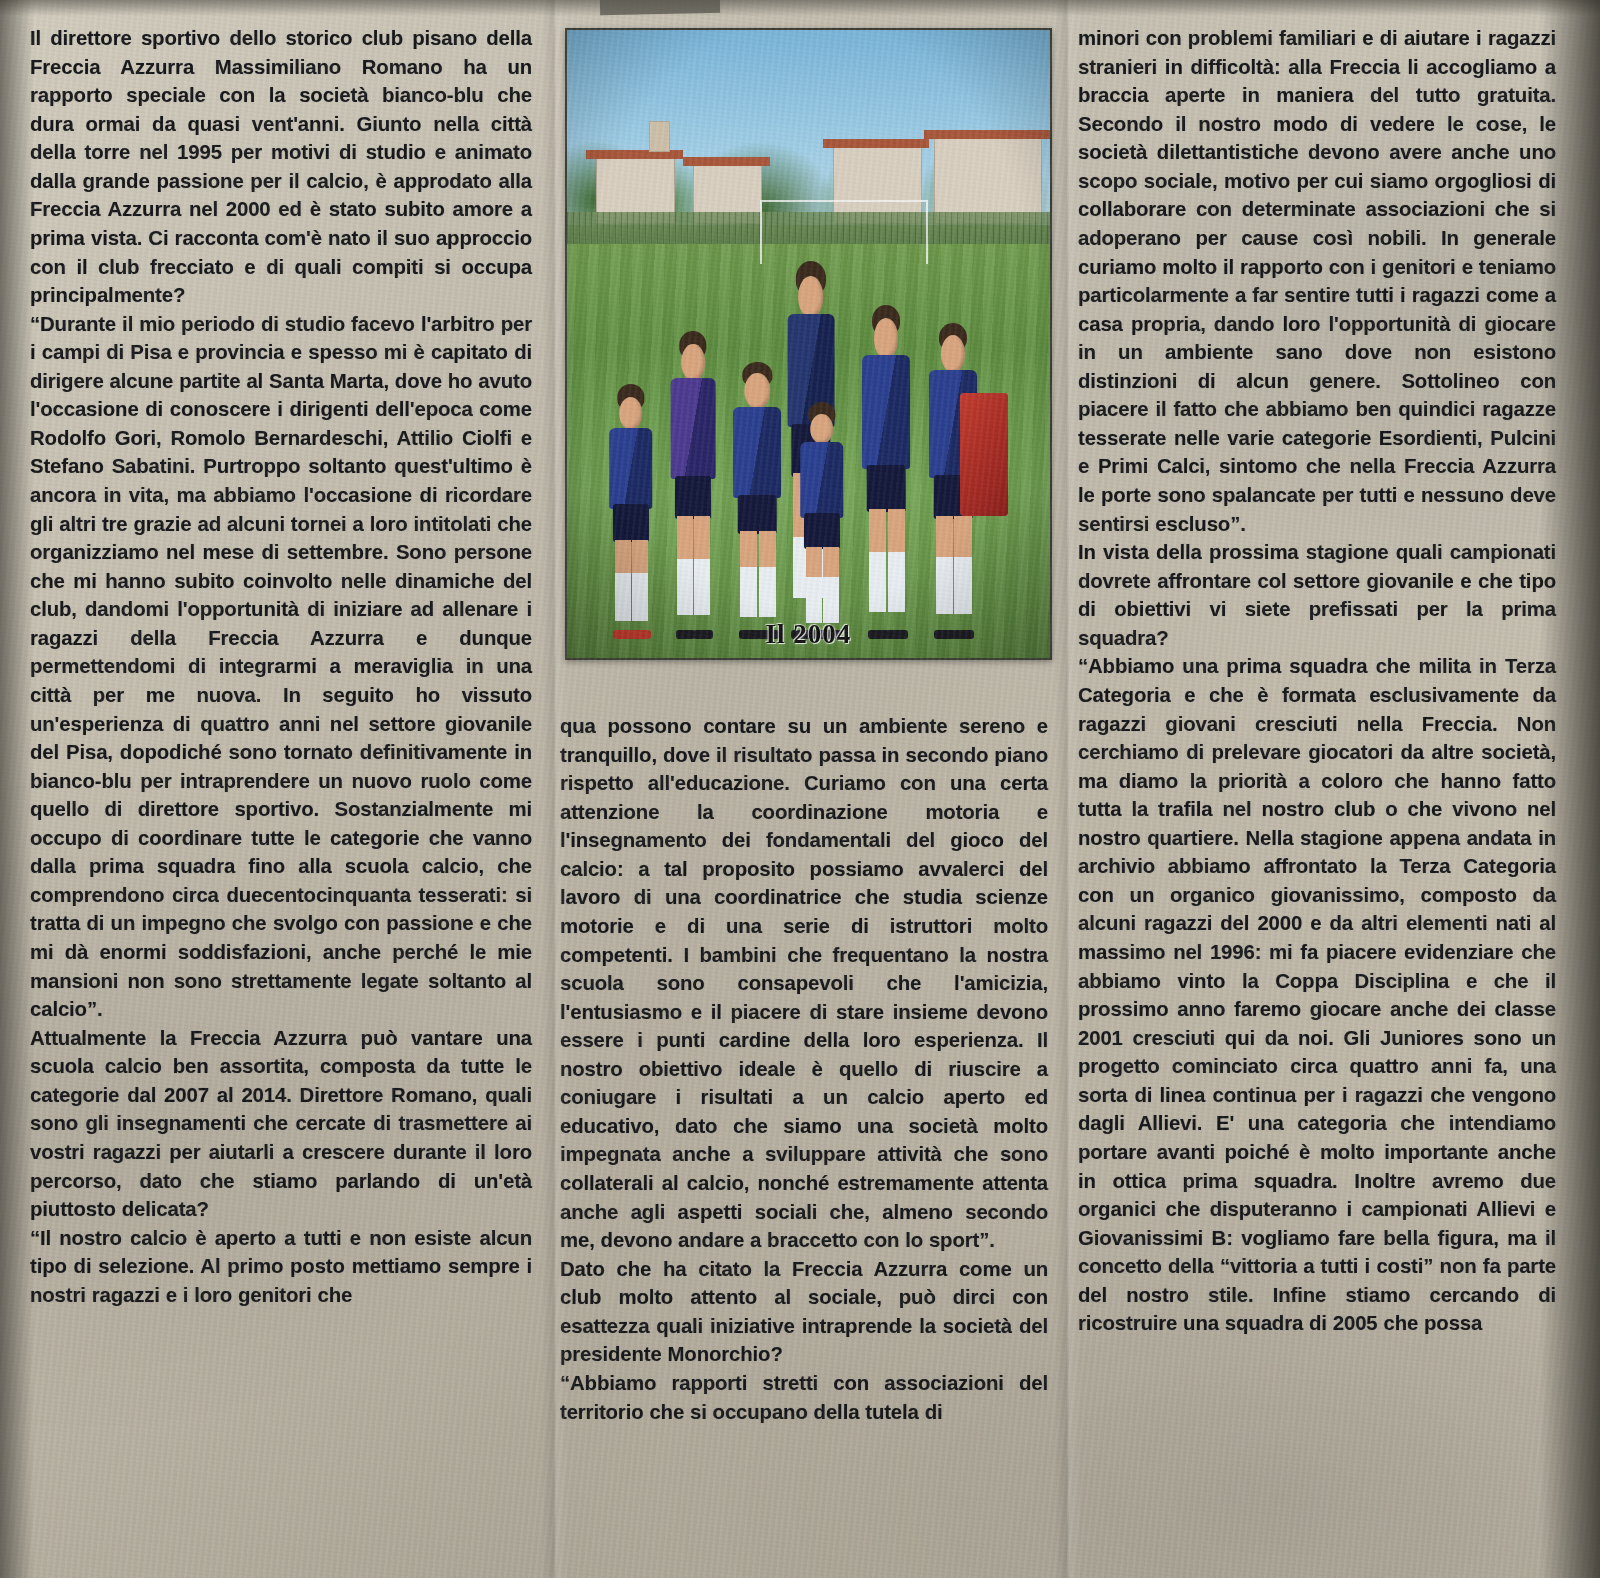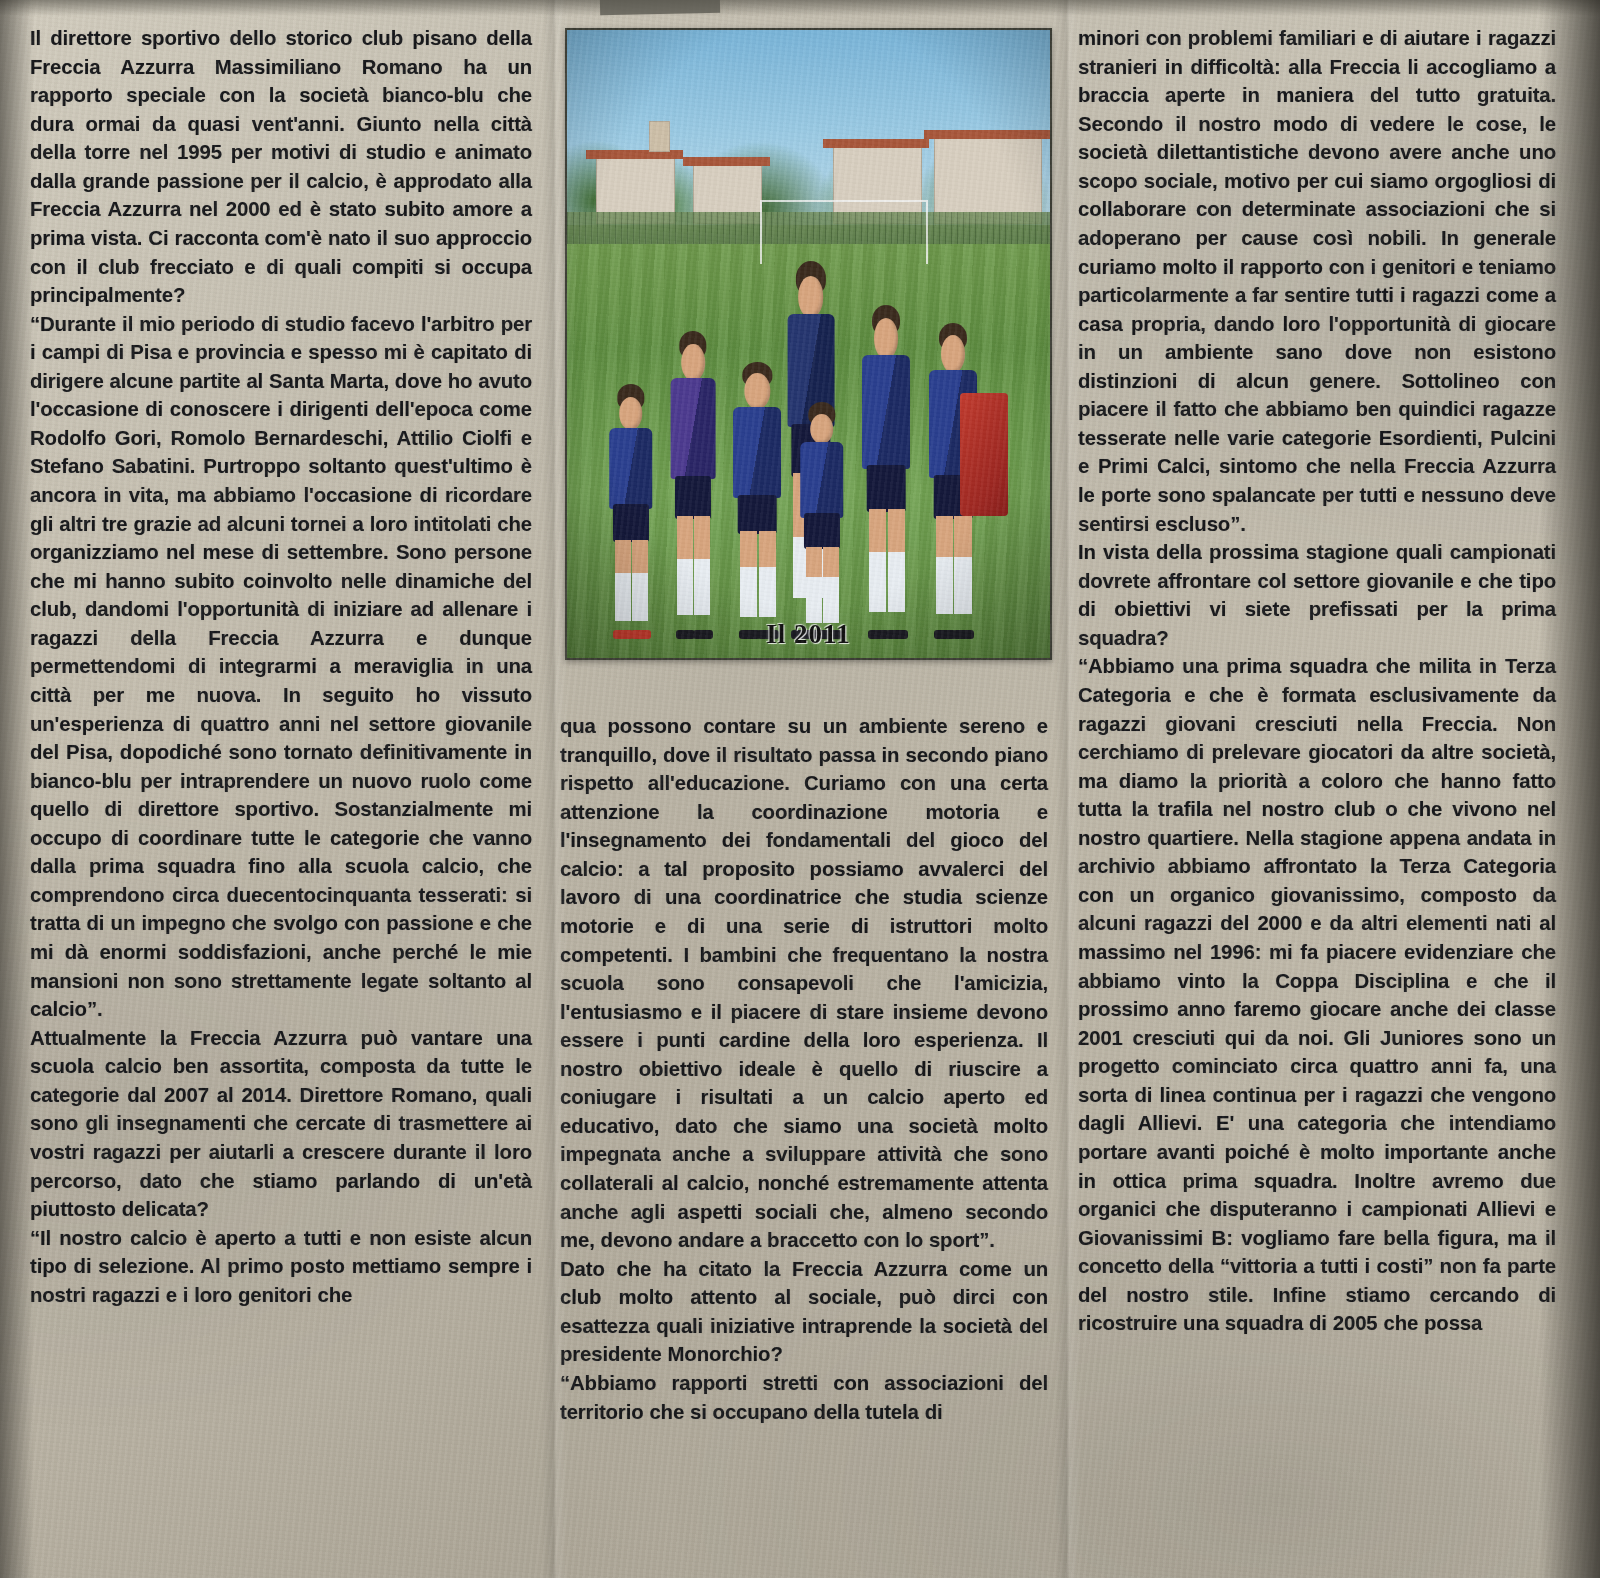--- a/index.html
+++ b/index.html
@@ -370,21 +370,21 @@
         <div class="sockL" style="left:24%; top:74%; height:18%;"></div>
         <div class="sockR" style="left:52%; top:74%; height:18%;"></div>
         <div class="shoeL" style="left:22%; bottom:0;"></div>
         <div class="shoeR" style="left:50%; bottom:0;"></div>
       </div>
 
       <div class="bag" style="left:84%; top:44%; width:11%; height:28%;"></div>
     </div>
 
     <div class="dark-edge"></div>
-    <div class="caption">Il 2011</div>
+    <div class="caption">Il 2004</div>
   </div>
 
   <div class="grain"></div>
   <div class="grain2"></div>
   <div class="fold f1"></div>
   <div class="fold f2"></div>
   <div class="torn-top"></div>
   <div class="torn-corner"></div>
   <div class="shadow-left"></div>
   <div class="shadow-right"></div>

